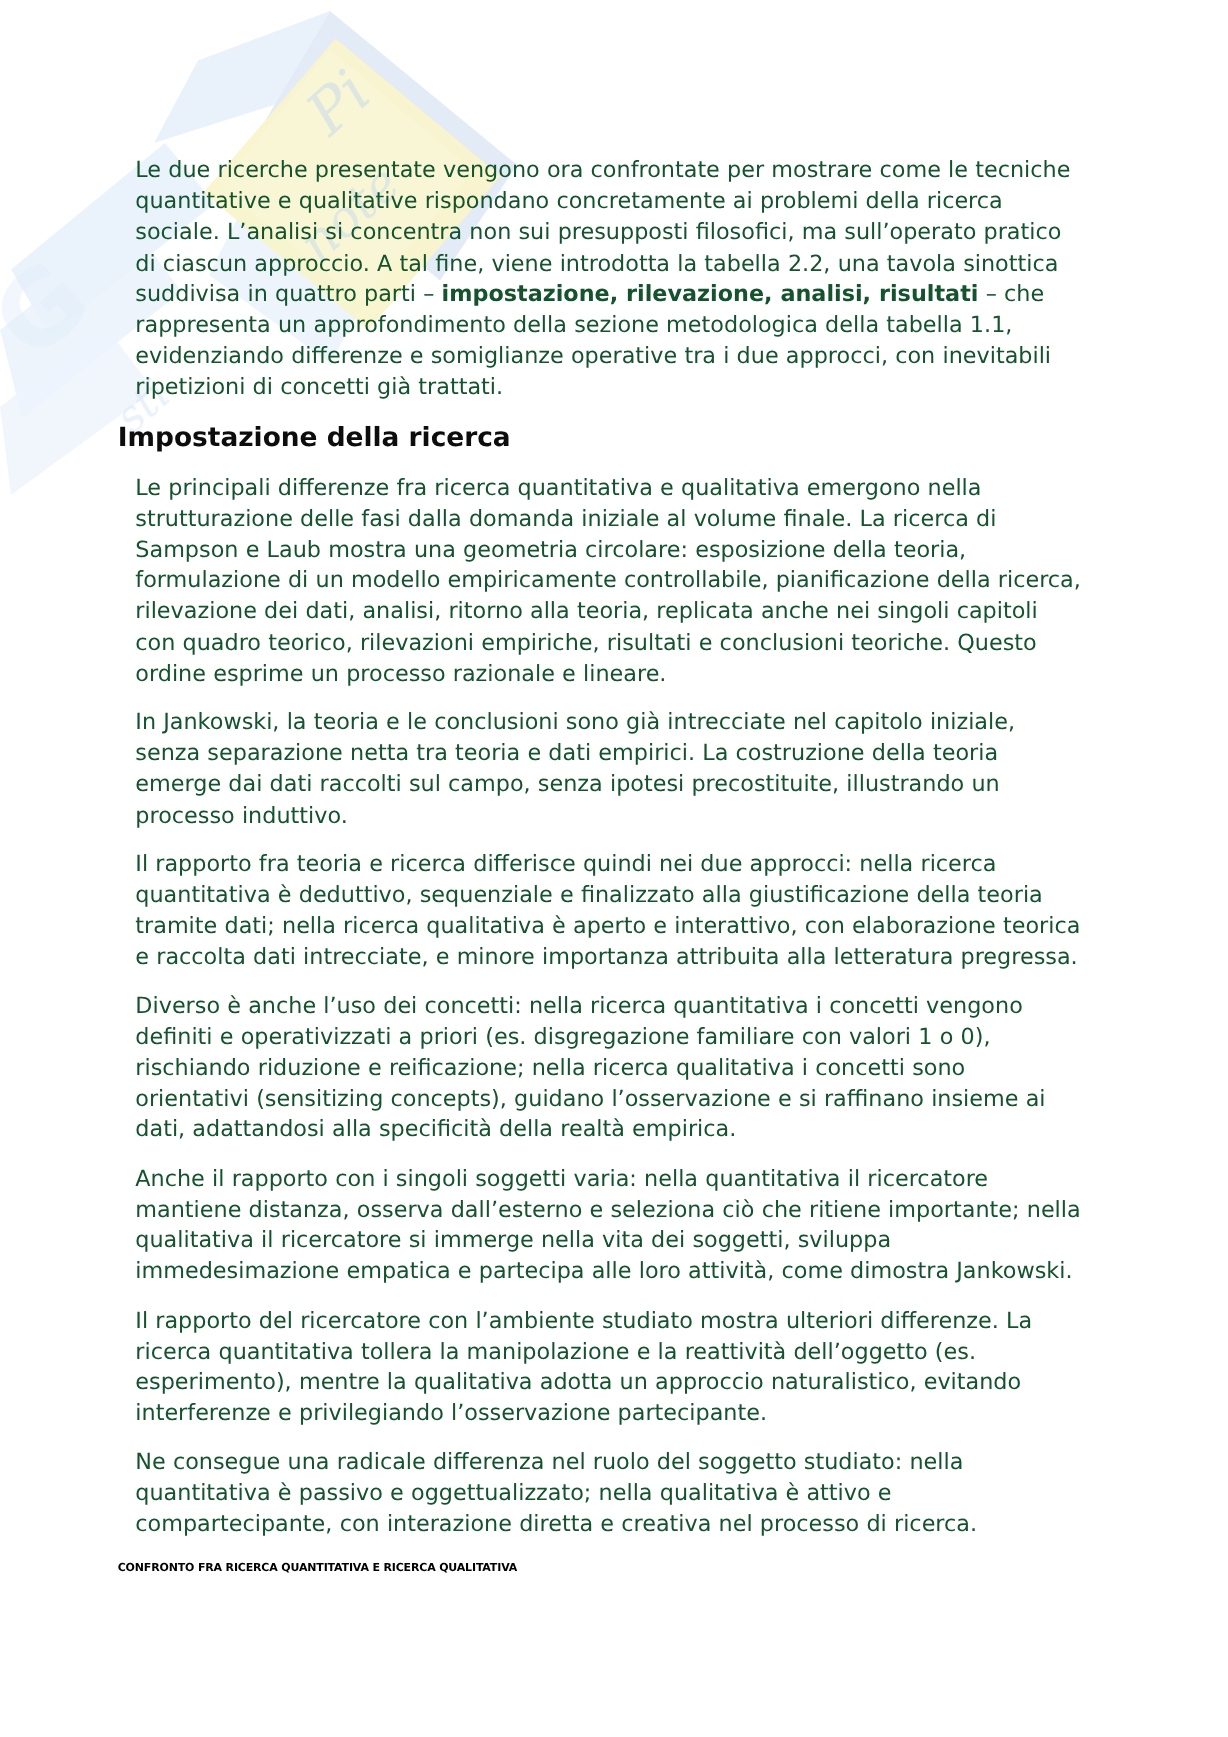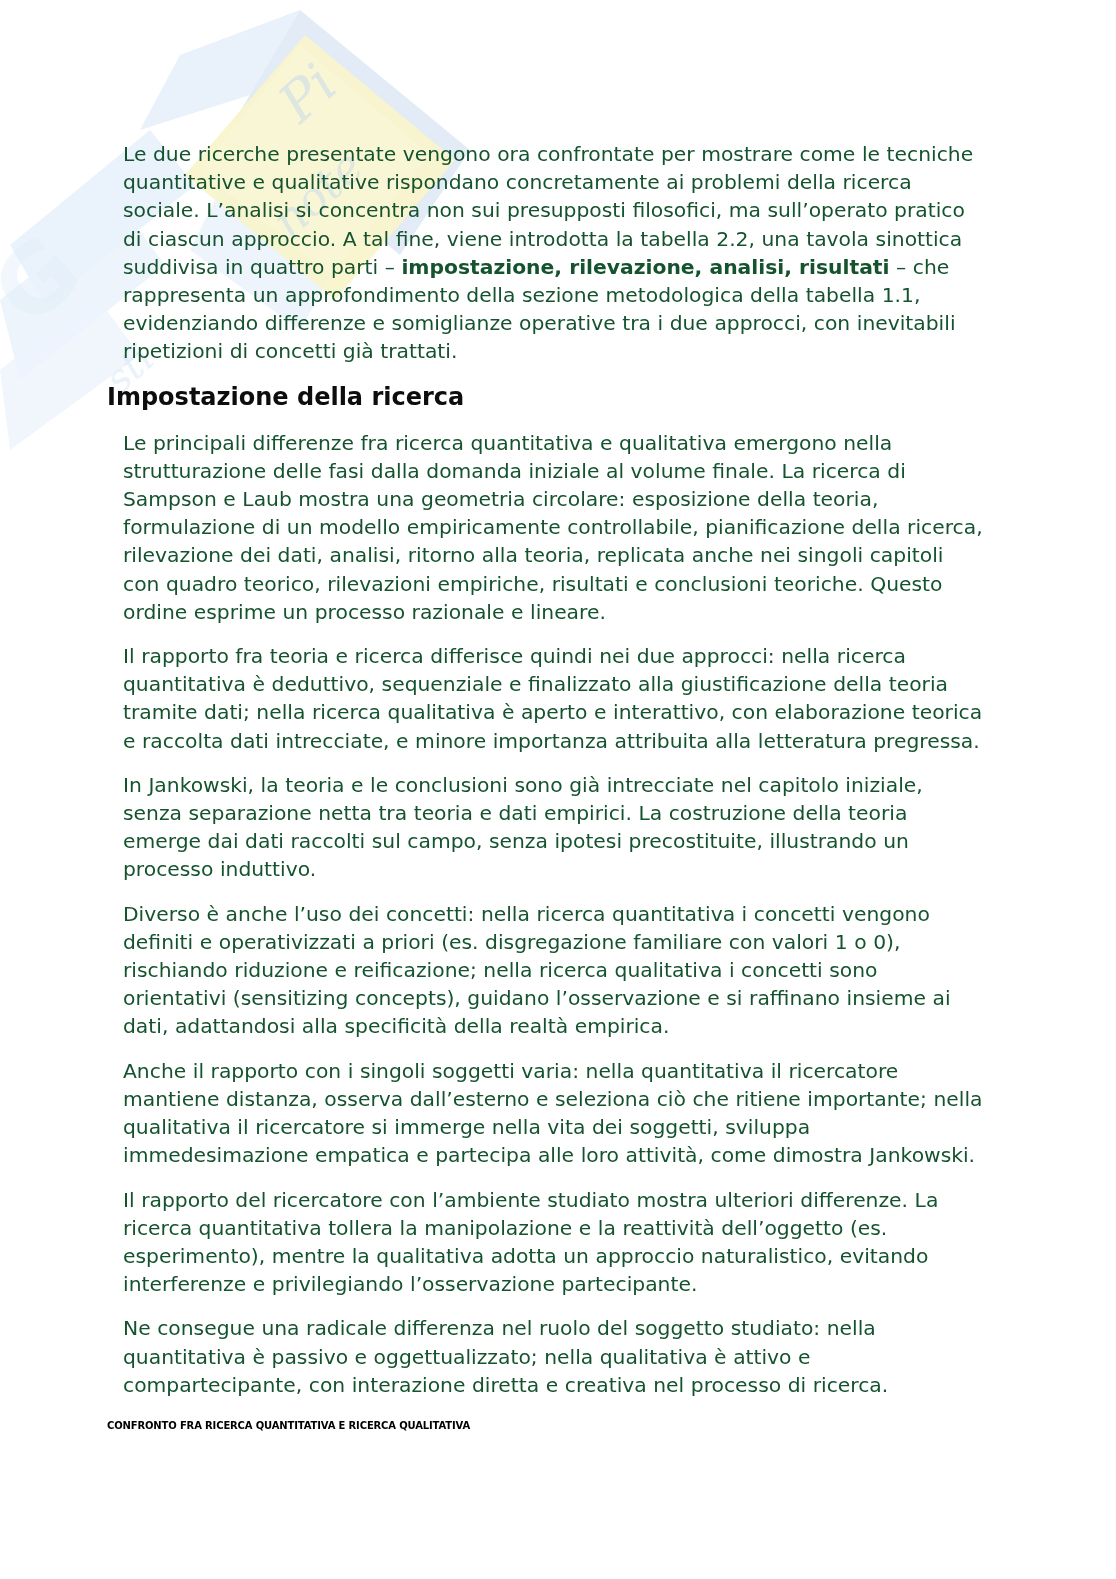--- a/index.html
+++ b/index.html
@@ -111,22 +111,22 @@
   </svg>
 
   <div class="content">
 
 
     <p class="body"><span>Le due ricerche presentate vengono ora confrontate per mostrare come le tecniche quantitative e qualitative rispondano concretamente ai problemi della ricerca sociale. L’analisi si concentra non sui presupposti filosofici, ma sull’operato pratico di ciascun approccio. A tal fine, viene introdotta la tabella 2.2, una tavola sinottica suddivisa in quattro parti – </span><b>impostazione, rilevazione, analisi, risultati</b><span> – che rappresenta un approfondimento della sezione metodologica della tabella 1.1, evidenziando differenze e somiglianze operative tra i due approcci, con inevitabili ripetizioni di concetti già trattati.</span></p>
 
     <h2 class="section-heading">Impostazione della ricerca</h2>
 
     <p class="body">Le principali differenze fra ricerca quantitativa e qualitativa emergono nella strutturazione delle fasi dalla domanda iniziale al volume finale. La ricerca di Sampson e Laub mostra una geometria circolare: esposizione della teoria, formulazione di un modello empiricamente controllabile, pianificazione della ricerca, rilevazione dei dati, analisi, ritorno alla teoria, replicata anche nei singoli capitoli con quadro teorico, rilevazioni empiriche, risultati e conclusioni teoriche. Questo ordine esprime un processo razionale e lineare.</p>
+    <p class="body">In Jankowski, la teoria e le conclusioni sono già intrecciate nel capitolo iniziale, senza separazione netta tra teoria e dati empirici. La costruzione della teoria emerge dai dati raccolti sul campo, senza ipotesi precostituite, illustrando un processo induttivo.</p>
     <p class="body">Il rapporto fra teoria e ricerca differisce quindi nei due approcci: nella ricerca quantitativa è deduttivo, sequenziale e finalizzato alla giustificazione della teoria tramite dati; nella ricerca qualitativa è aperto e interattivo, con elaborazione teorica e raccolta dati intrecciate, e minore importanza attribuita alla letteratura pregressa.</p>
-    <p class="body">In Jankowski, la teoria e le conclusioni sono già intrecciate nel capitolo iniziale, senza separazione netta tra teoria e dati empirici. La costruzione della teoria emerge dai dati raccolti sul campo, senza ipotesi precostituite, illustrando un processo induttivo.</p>
     <p class="body">Diverso è anche l’uso dei concetti: nella ricerca quantitativa i concetti vengono definiti e operativizzati a priori (es. disgregazione familiare con valori 1 o 0), rischiando riduzione e reificazione; nella ricerca qualitativa i concetti sono orientativi (sensitizing concepts), guidano l’osservazione e si raffinano insieme ai dati, adattandosi alla specificità della realtà empirica.</p>
     <p class="body">Anche il rapporto con i singoli soggetti varia: nella quantitativa il ricercatore mantiene distanza, osserva dall’esterno e seleziona ciò che ritiene importante; nella qualitativa il ricercatore si immerge nella vita dei soggetti, sviluppa immedesimazione empatica e partecipa alle loro attività, come dimostra Jankowski.</p>
     <p class="body">Il rapporto del ricercatore con l’ambiente studiato mostra ulteriori differenze. La ricerca quantitativa tollera la manipolazione e la reattività dell’oggetto (es. esperimento), mentre la qualitativa adotta un approccio naturalistico, evitando interferenze e privilegiando l’osservazione partecipante.</p>
     <p class="body">Ne consegue una radicale differenza nel ruolo del soggetto studiato: nella quantitativa è passivo e oggettualizzato; nella qualitativa è attivo e compartecipante, con interazione diretta e creativa nel processo di ricerca.</p>
 
     <p class="footer-line">CONFRONTO FRA RICERCA QUANTITATIVA E RICERCA QUALITATIVA</p>
 
   </div>
 </div>
 

